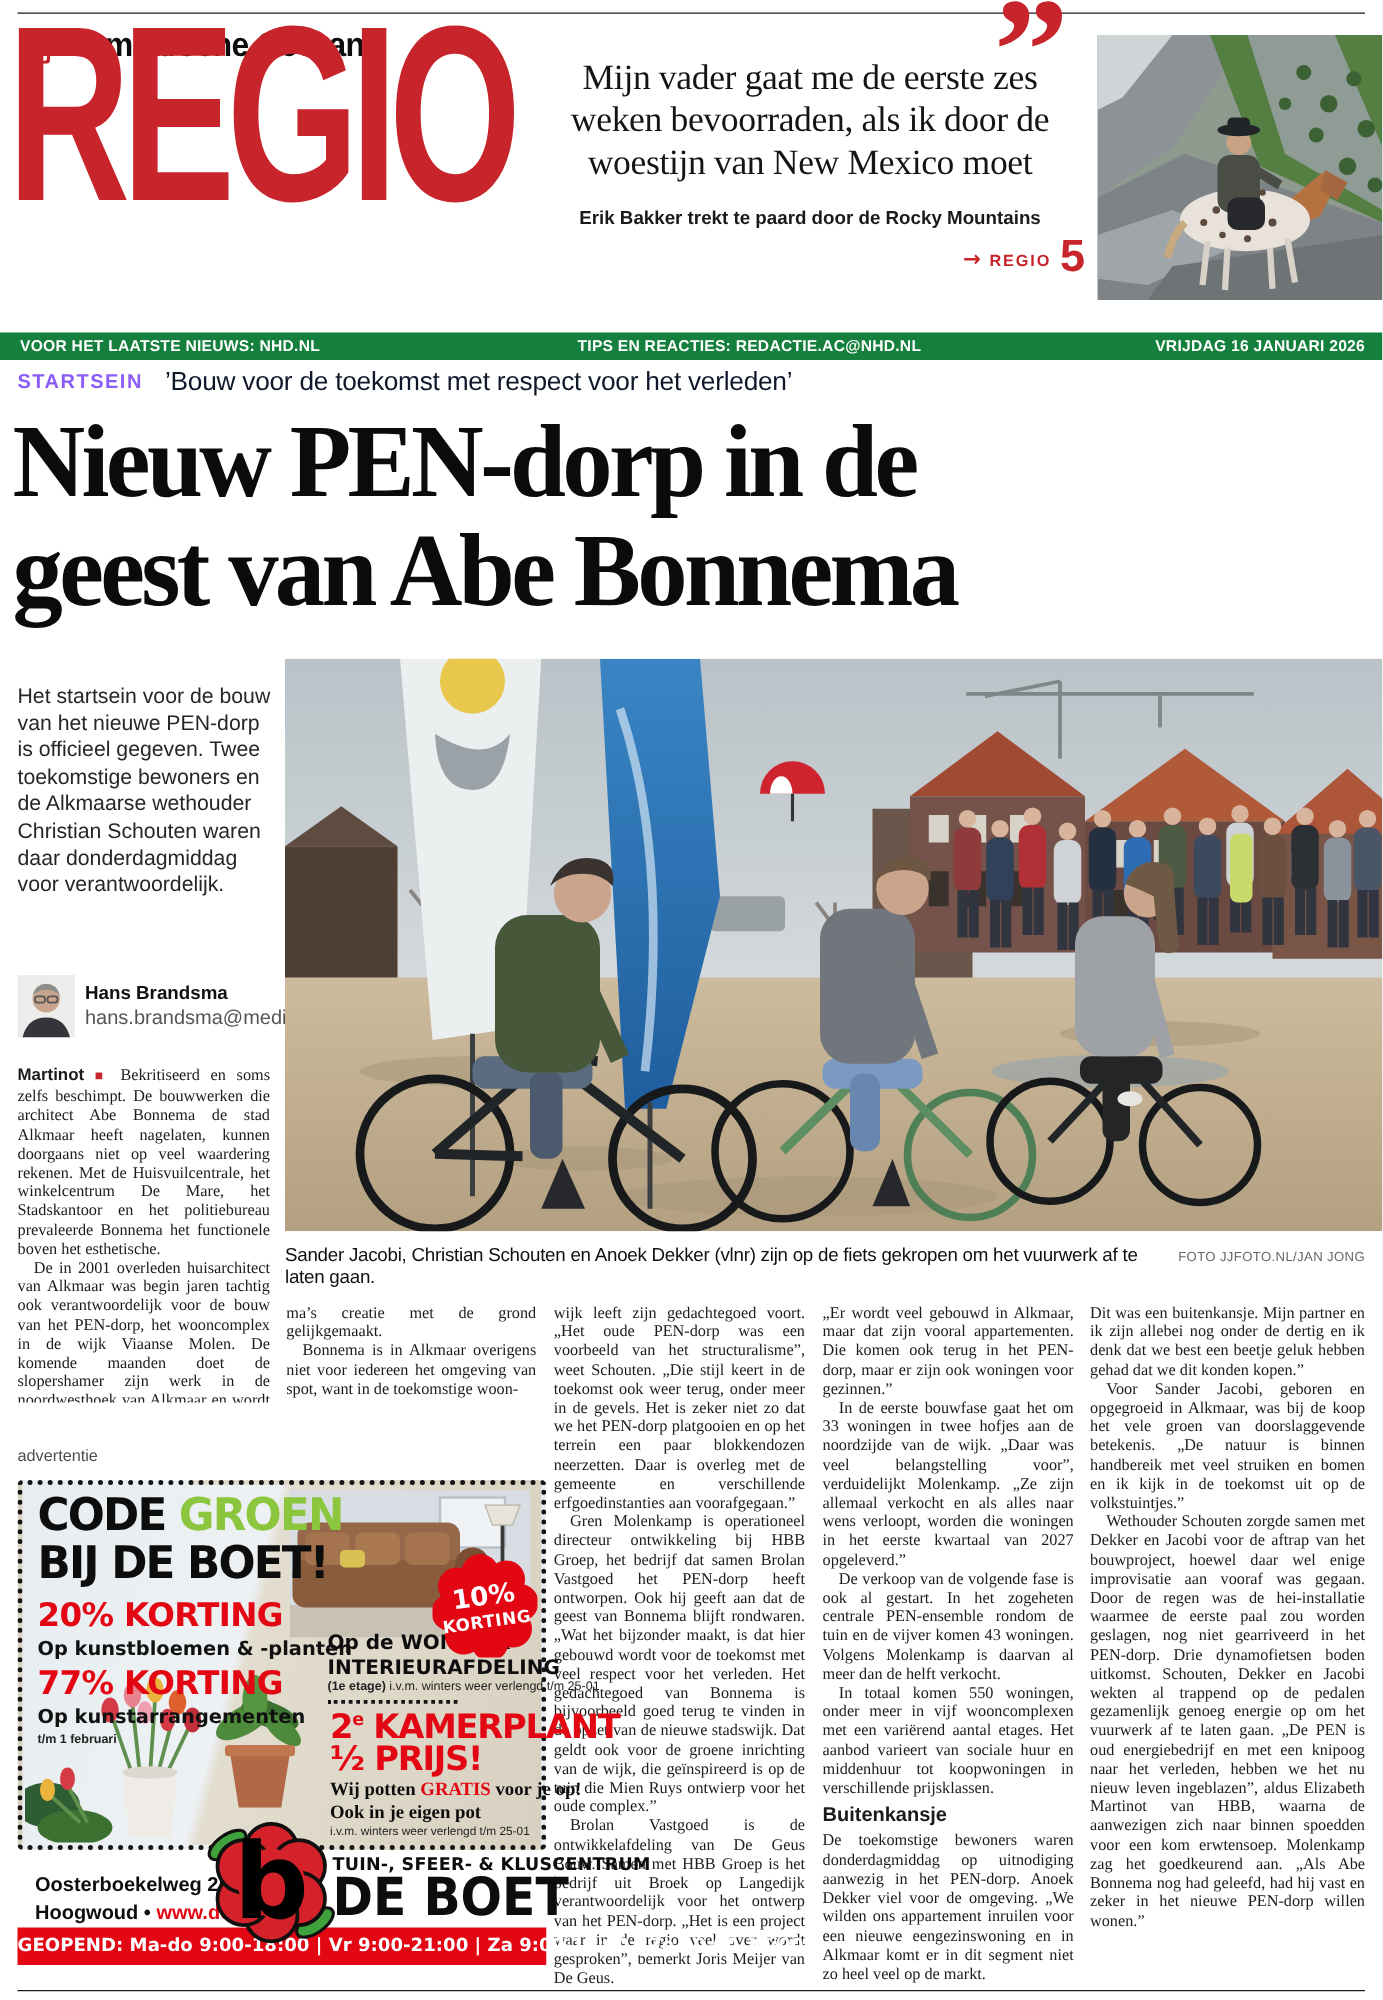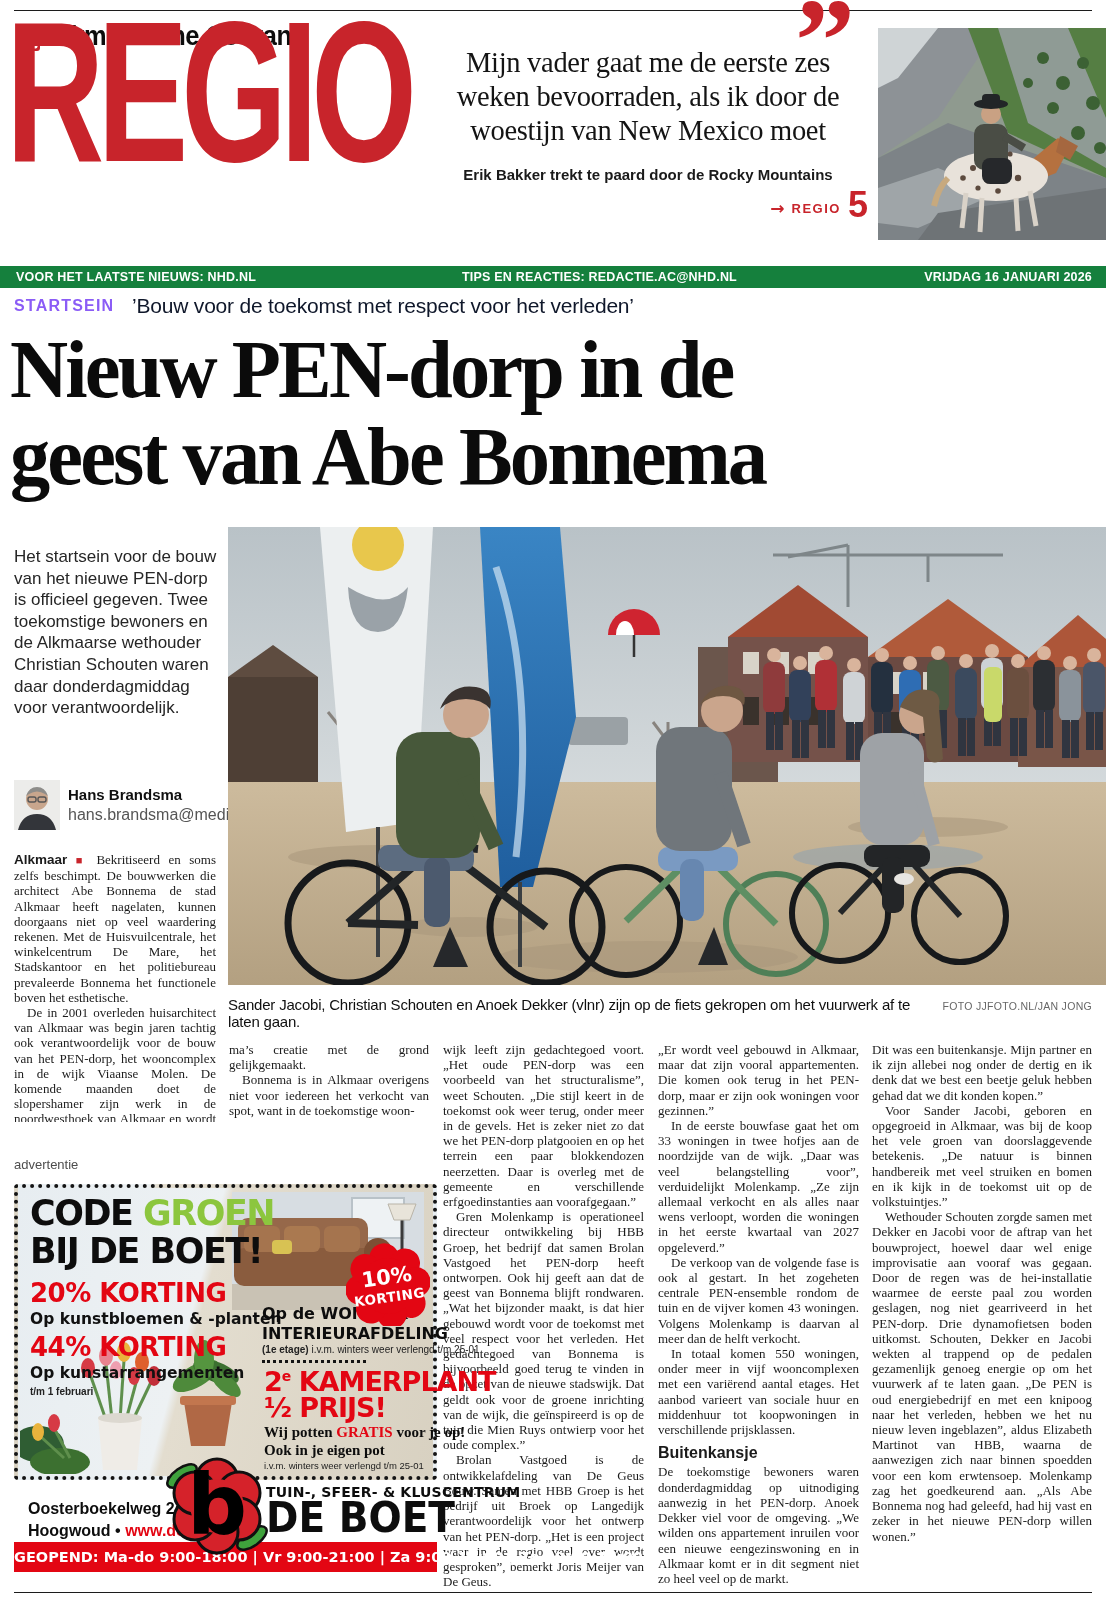--- a/index.html
+++ b/index.html
@@ -161,21 +161,21 @@
     <path d="M4,50 q4,-16 19,-16 q15,0 19,16 Z" fill="#33353a"></path>
     <circle cx="23" cy="19" r="11" fill="#c8a68d"></circle>
     <path d="M12,16 q3,-9 11,-9 q8,0 11,9 l-3,-2 q-8,-5 -16,0 Z" fill="#8e8d8a"></path>
     <rect x="14" y="17" width="8" height="5" rx="2" fill="none" stroke="#555" stroke-width="1.4"></rect>
     <rect x="24" y="17" width="8" height="5" rx="2" fill="none" stroke="#555" stroke-width="1.4"></rect>
   </svg>
   <div class="abs author-name" style="left:68px;top:786px">Hans Brandsma</div>
   <div class="abs author-email" style="left:68px;top:806px">hans.brandsma@mediahuis.nl</div>
 
   <div class="abs serifbody" style="left:14px;top:852px;width:202px;height:270px">
-    <p><span class="lead-in">Alkmaar</span>
+    <p><span class="lead-in">Martinot</span>
       <span class="dl-bullet">■</span>
       <span>Bekritiseerd en soms zelfs beschimpt. De bouwwerken die architect Abe Bonnema de stad Alkmaar heeft nagelaten, kunnen doorgaans niet op veel waardering rekenen. Met de Huisvuilcentrale, het winkelcentrum De Mare, het Stadskantoor en het politiebureau prevaleerde Bonnema het functionele boven het esthetische.</span></p>
     <p>De in 2001 overleden huisarchitect van Alkmaar was begin jaren tachtig ook verantwoordelijk voor de bouw van het PEN-dorp, het wooncomplex in de wijk Viaanse Molen. De komende maanden doet de slopershamer zijn werk in de noordwesthoek van Alkmaar en wordt Bonne-</p>
   </div>
 
   <svg class="abs" style="left:228px;top:527px" width="878" height="458" viewBox="0 0 878 458">
     <defs>
       <linearGradient id="sky" x1="0" y1="0" x2="0" y2="1">
         <stop offset="0" stop-color="#b9c2c7"></stop>
           <stop offset="1" stop-color="#d8dddf"></stop>
@@ -332,21 +332,21 @@
       <path d="M672,180 q8,-20 28,-17 q14,2 11,17 l4,52 q-10,8 -16,-2 l-4,-40 q-12,-6 -23,-10" fill="#6e5a44"></path>
       <ellipse cx="676" cy="352" rx="10" ry="6" fill="#e8e6e2"></ellipse>
     </g>
   </svg>
 
   <div class="abs caption" style="left:228px;top:996px;width:700px">Sander Jacobi, Christian Schouten en Anoek Dekker (vlnr) zijn op de fiets gekropen om het vuurwerk af te laten gaan.</div>
   <div class="abs credit" style="left:880px;top:1000px;width:212px">FOTO JJFOTO.NL/JAN JONG</div>
 
   <div class="abs serifbody" style="left:229px;top:1042px;width:200px;height:96px">
     <p>ma’s creatie met de grond gelijkgemaakt.</p>
-    <p>Bonnema is in Alkmaar overigens niet voor iedereen het verkocht van spot, want in de toekomstige woon-</p>
+    <p>Bonnema is in Alkmaar overigens niet voor iedereen het omgeving van spot, want in de toekomstige woon-</p>
   </div>
   <div class="abs serifbody" style="left:443px;top:1042px;width:201px;height:545px">
     <p>wijk leeft zijn gedachtegoed voort. „Het oude PEN-dorp was een voorbeeld van het structuralisme”, weet Schouten. „Die stijl keert in de toekomst ook weer terug, onder meer in de gevels. Het is zeker niet zo dat we het PEN-dorp platgooien en op het terrein een paar blokkendozen neerzetten. Daar is overleg met de gemeente en verschillende erfgoedinstanties aan voorafgegaan.”</p>
     <p>Gren Molenkamp is operationeel directeur ontwikkeling bij HBB Groep, het bedrijf dat samen Brolan Vastgoed het PEN-dorp heeft ontworpen. Ook hij geeft aan dat de geest van Bonnema blijft rondwaren. „Wat het bijzonder maakt, is dat hier gebouwd wordt voor de toekomst met veel respect voor het verleden. Het gedachtegoed van Bonnema is bijvoorbeeld goed terug te vinden in de opzet van de nieuwe stadswijk. Dat geldt ook voor de groene inrichting van de wijk, die geïnspireerd is op de tuin die Mien Ruys ontwierp voor het oude complex.”</p>
     <p>Brolan Vastgoed is de ontwikkelafdeling van De Geus Bouw. Samen met HBB Groep is het bedrijf uit Broek op Langedijk verantwoordelijk voor het ontwerp van het PEN-dorp. „Het is een project waar in de regio veel over wordt gesproken”, bemerkt Joris Meijer van De Geus.</p>
   </div>
   <div class="abs serifbody" style="left:658px;top:1042px;width:201px;height:545px">
     <p>„Er wordt veel gebouwd in Alkmaar, maar dat zijn vooral appartementen. Die komen ook terug in het PEN-dorp, maar er zijn ook woningen voor gezinnen.”</p>
     <p>In de eerste bouwfase gaat het om 33 woningen in twee hofjes aan de noordzijde van de wijk. „Daar was veel belangstelling voor”, verduidelijkt Molenkamp. „Ze zijn allemaal verkocht en als alles naar wens verloopt, worden die woningen in het eerste kwartaal van 2027 opgeleverd.”</p>
     <p>De verkoop van de volgende fase is ook al gestart. In het zogeheten centrale PEN-ensemble rondom de tuin en de vijver komen 43 woningen. Volgens Molenkamp is daarvan al meer dan de helft verkocht.</p>
@@ -432,21 +432,21 @@
         </g>
         <text x="42" y="42" text-anchor="middle" font-family="DejaVu Sans, sans-serif" font-weight="bold" font-size="21" fill="#fff">10%</text>
         <text x="42" y="60" text-anchor="middle" font-family="DejaVu Sans, sans-serif" font-weight="bold" font-size="13.5" letter-spacing="0.5" fill="#fff">KORTING</text>
       </g>
     </svg>
 
     <div class="abs adfont ad-head" style="left:16px;top:10px;z-index:2"><span>CODE</span> <span class="ad-groen">GROEN</span></div>
     <div class="abs adfont ad-head" style="left:16px;top:48px;z-index:2">BIJ DE BOET!</div>
     <div class="abs adfont ad-offer" style="left:16px;top:96px;z-index:2">20% KORTING</div>
     <div class="abs adfont ad-offer-sub" style="left:16px;top:126px;z-index:2">Op kunstbloemen &amp; -planten</div>
-    <div class="abs adfont ad-offer" style="left:16px;top:150px;z-index:2">44% KORTING</div>
+    <div class="abs adfont ad-offer" style="left:16px;top:150px;z-index:2">77% KORTING</div>
     <div class="abs adfont ad-offer-sub" style="left:16px;top:180px;z-index:2">Op kunstarrangementen</div>
     <div class="abs ad-small" style="left:16px;top:202px;z-index:2">t/m 1 februari</div>
 
     <div class="abs adfont ad-int" style="left:248px;top:120px;z-index:2"><span>Op de </span><span>WONEN &amp;</span></div>
     <div class="abs adfont ad-int" style="left:248px;top:140px;z-index:2">INTERIEURAFDELING</div>
     <div class="abs ad-note" style="left:248px;top:160px;z-index:2;font-size:10px"><span style="font-weight:bold">(1e etage)</span><span style="font-weight:normal"> i.v.m. winters weer verlengd t/m 25-01</span></div>
     <div class="ad-sep" style="left:248px;top:176px;z-index:2"></div>
 
     <div class="abs adfont ad-plant" style="left:250px;top:184px;z-index:2"><span>2</span><sup class="e">e</sup><span> KAMERPLANT</span></div>
     <div class="abs adfont ad-plant" style="left:250px;top:210px;z-index:2">½ PRIJS!</div>

